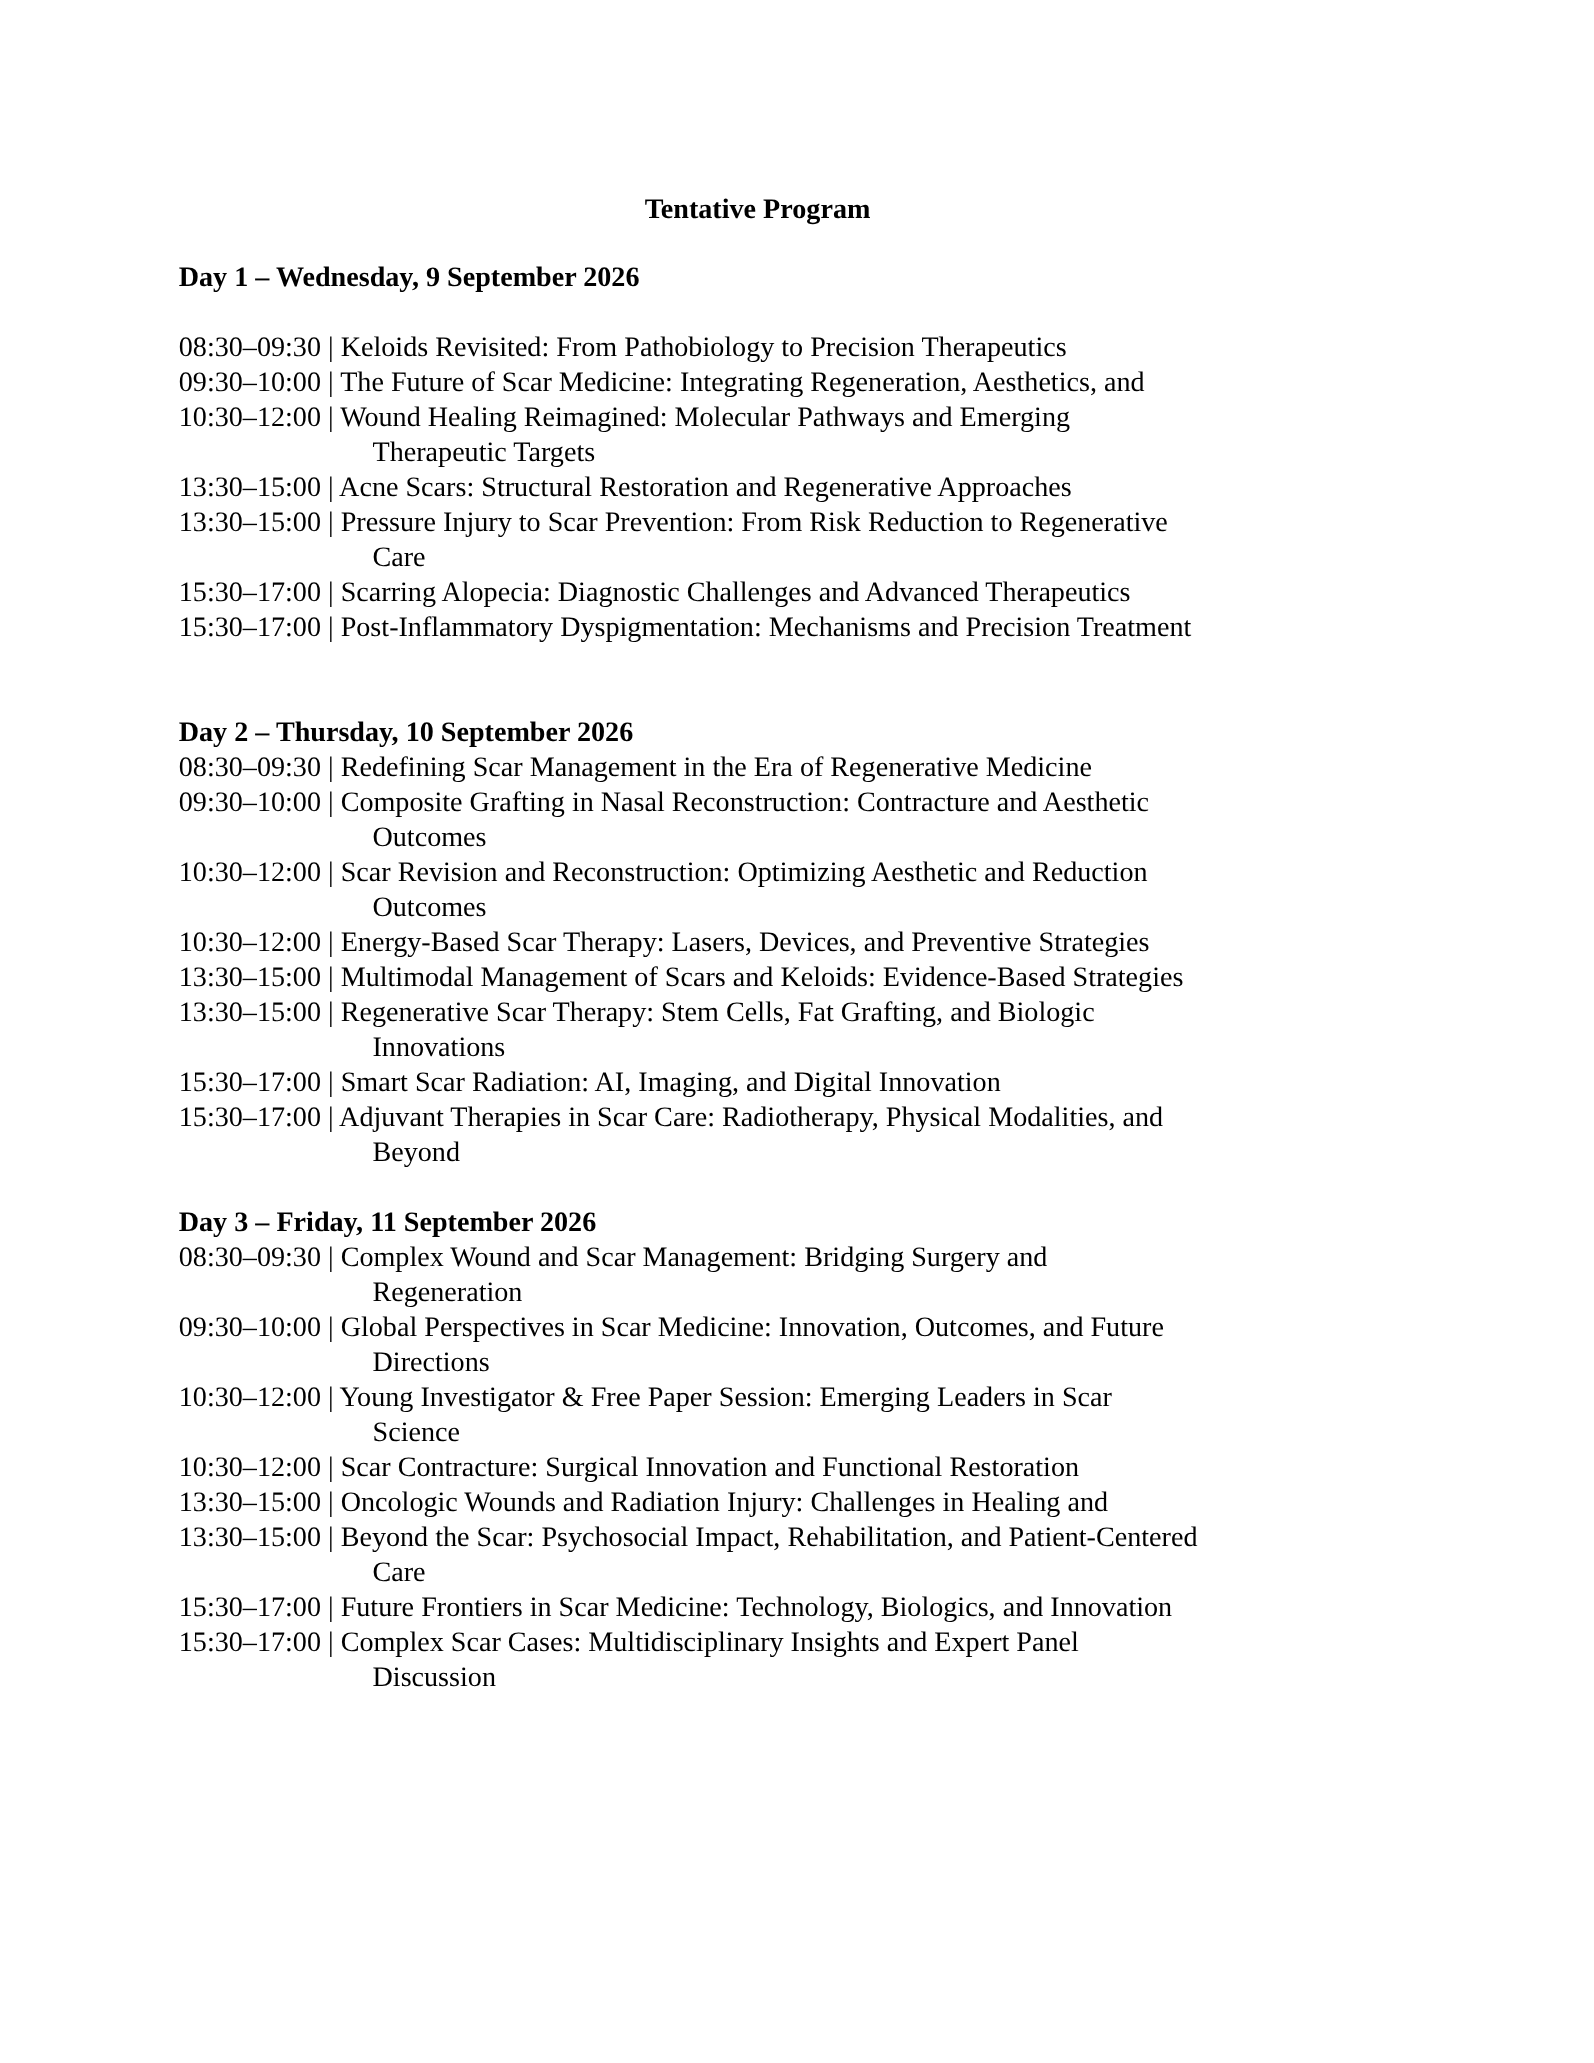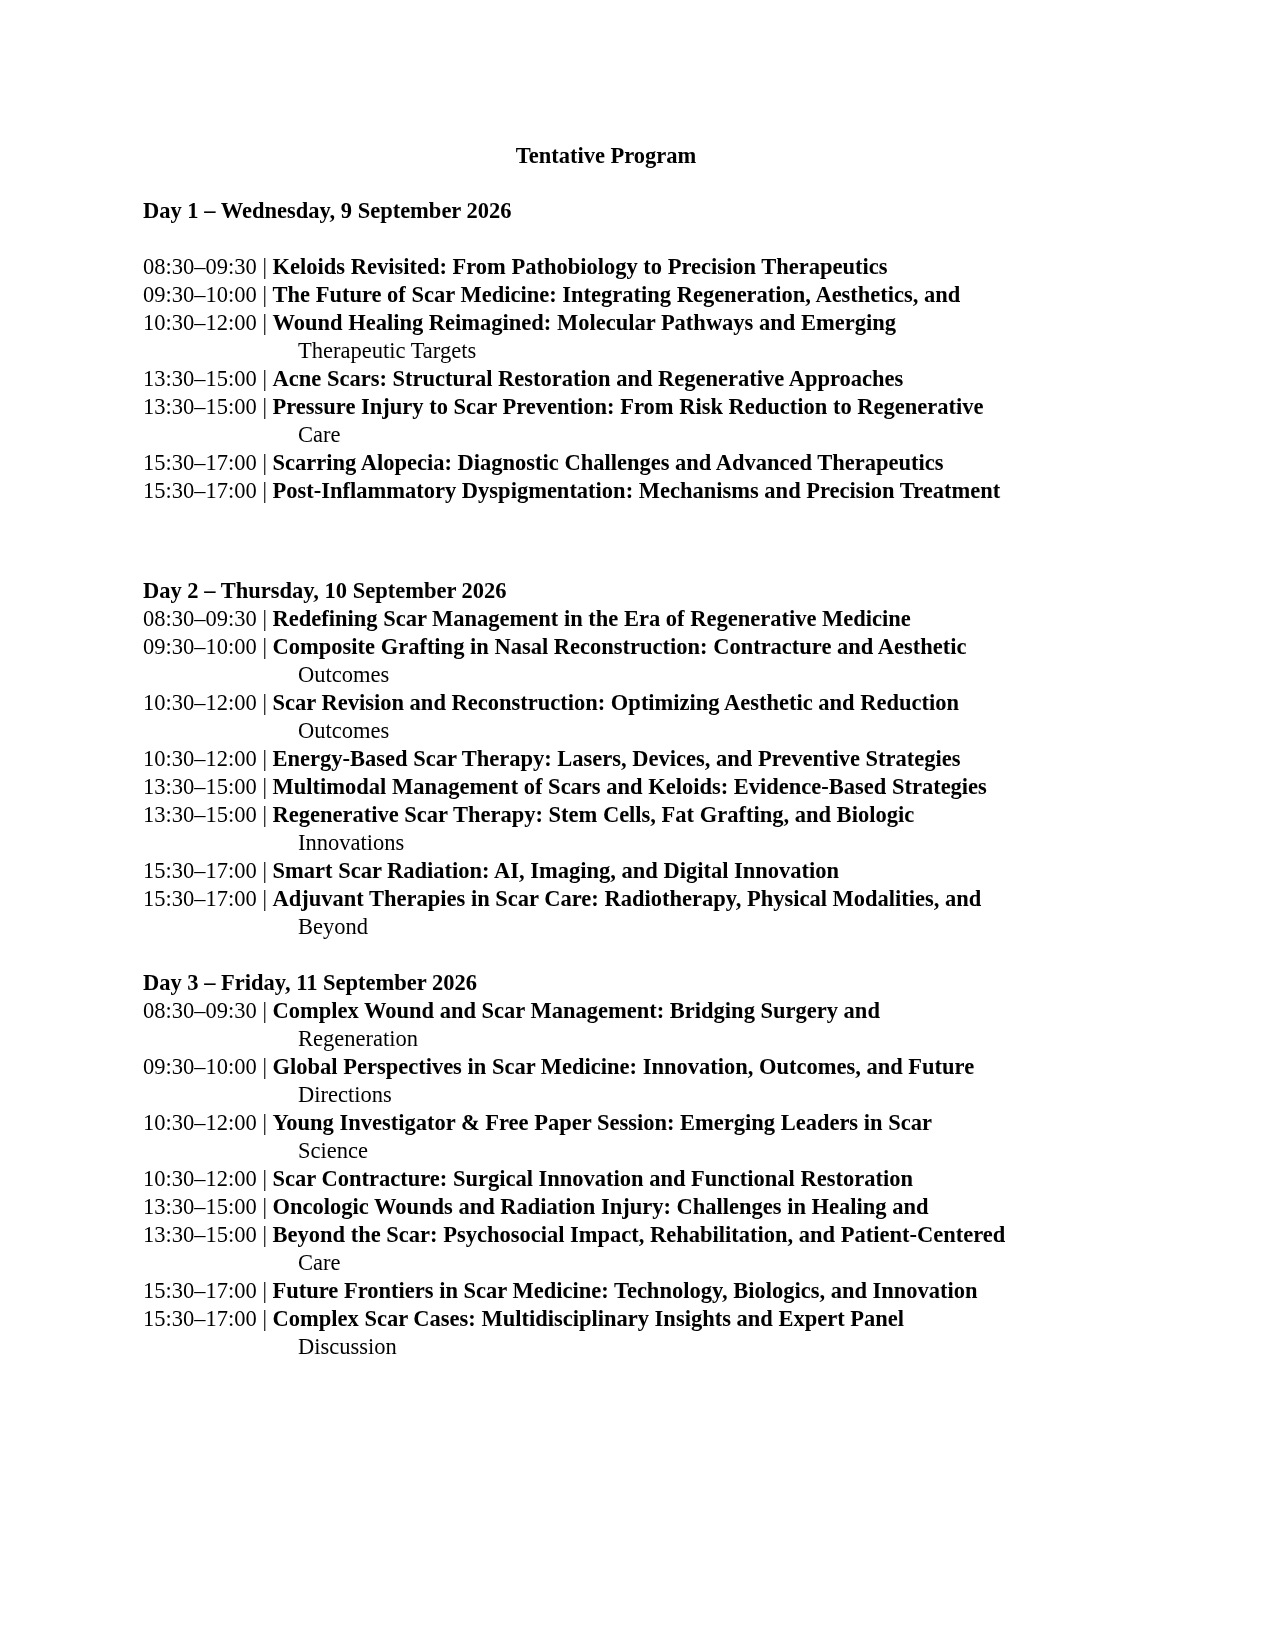--- a/index.html
+++ b/index.html
@@ -7,21 +7,21 @@
       width: 1275px;
       height: 1650px;
       position: relative;
       overflow: hidden;
       font-family: "Liberation Serif", "DejaVu Serif", serif;
       color: #000000;
     }
     .page {
       position: absolute;
       left: 143px;
-      top: 142px;
+      top: 153px;
       width: 1000px;
     }
     .title {
       text-align: center;
       font-weight: bold;
       font-size: 22.5px;
       line-height: 28px;
       height: 28px;
       margin-left: -143px;
       width: 1212px;
@@ -34,26 +34,26 @@
       height: 28px;
     }
     .day1-heading { margin-bottom: 28px; }
     .session {
       font-size: 22.5px;
       line-height: 28px;
       white-space: nowrap;
     }
     .session .time { display: inline; text-align: right; }
     .session .sep { display: inline; }
-    .session .topic-line { display: inline; font-weight: bold; }
+    .session .topic-line { display: inline; }
     .session .cont {
       display: block;
       padding-left: 155px;
     }
-    .day-block.day1 { margin-bottom: 16px; }
+    .day-block.day1 { margin-bottom: 0; }
     .gap-large { height: 56px; }
     .gap-small { height: 28px; }
   </style>
 </head>
 <body>
 
 <div class="page">
   <div class="title">Tentative Program</div>
 
   <div id="days">

